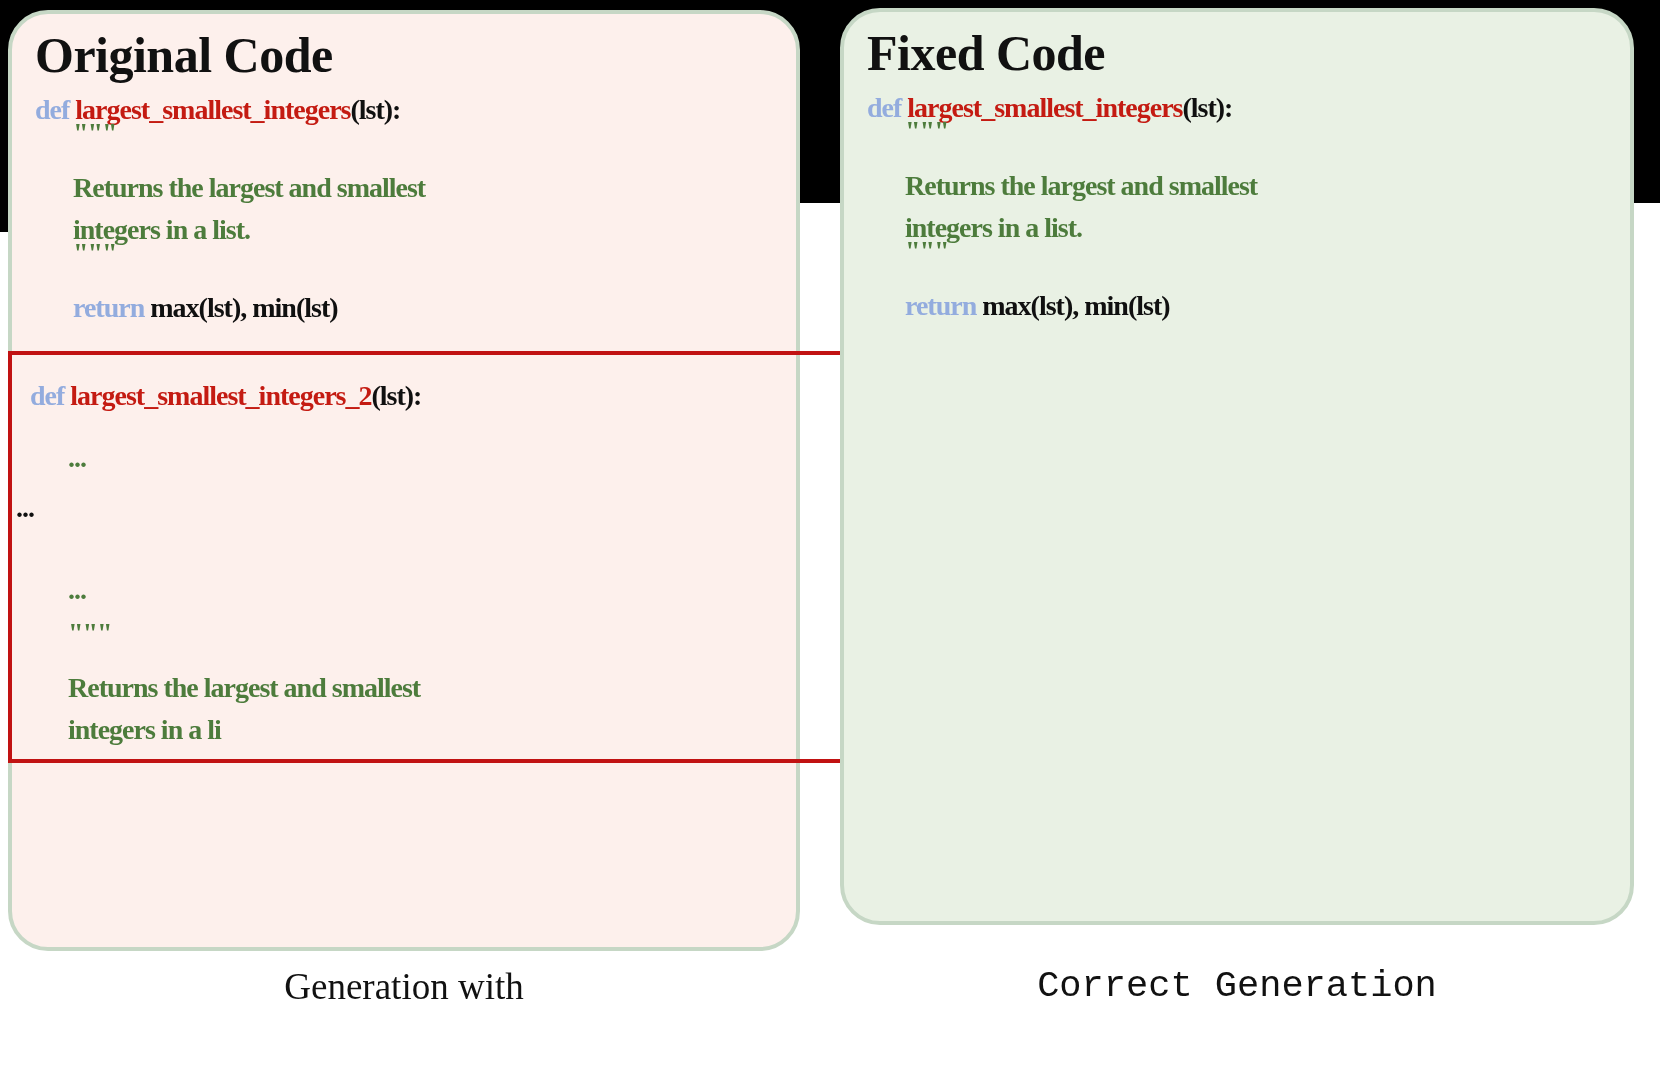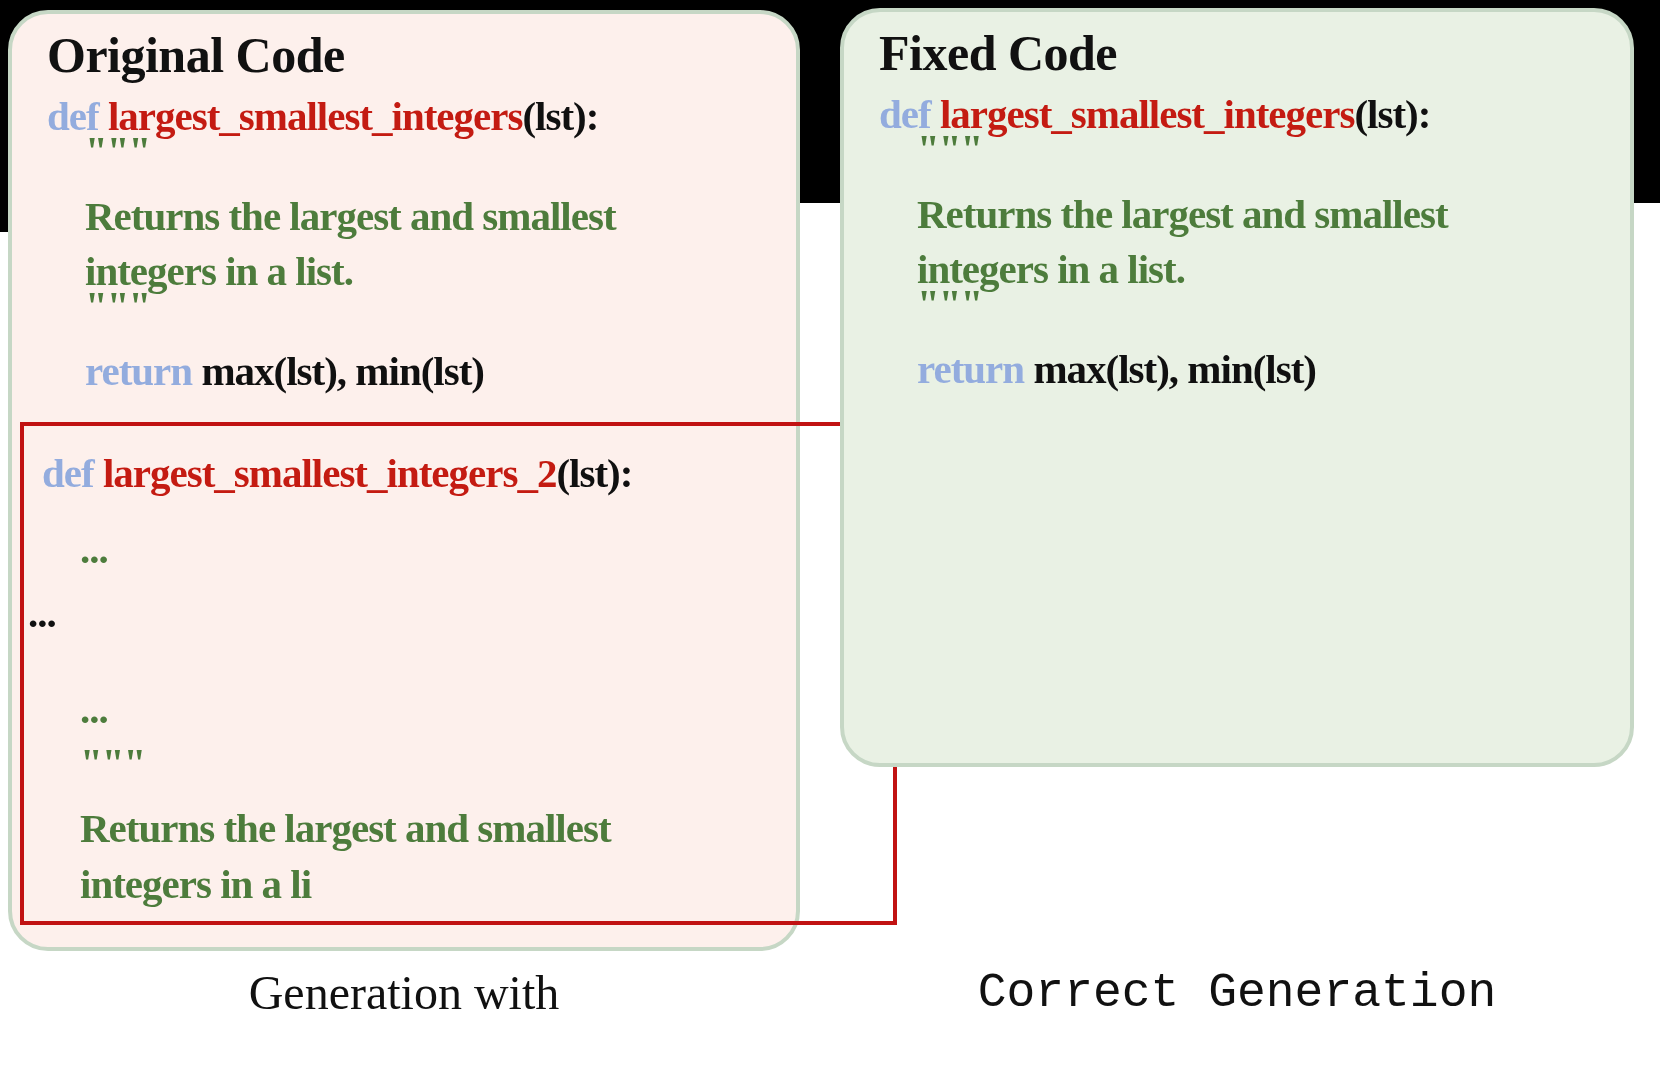--- a/index.html
+++ b/index.html
@@ -6,44 +6,44 @@
   body{
     width:1660px;height:1090px;position:relative;overflow:hidden;
     background:#ffffff;
     font-family:"Liberation Serif","DejaVu Serif",serif;
   }
   .band{position:absolute;left:0;top:0;width:1660px;height:203px;background:var(--band,#000);}
   .band-left{position:absolute;left:0;top:0;width:13px;height:232px;background:var(--band,#000);}
   .panel{
     position:absolute;border:4px solid var(--panel-border,#c6d7c5);
     border-radius:40px;box-sizing:border-box;z-index:2;
-    padding:14px 20px 0 35px;
+    padding:14px 20px 0 23px;
   }
   .panel-left{left:8px;top:10px;width:792px;height:941px;background:var(--panel-left-bg,#fdf0ec);}
-  .panel-right{left:840px;top:8px;width:794px;height:759px;background:var(--panel-right-bg,#e9f1e4);}
+  .panel-right{left:840px;top:8px;width:794px;height:917px;background:var(--panel-right-bg,#e9f1e4);}
   .panel-title{
     margin:0;font-size:50px;line-height:1.1;font-weight:700;color:#111111;letter-spacing:-0.5px;
   }
-  .code{margin-top:12px;font-size:41px;font-weight:700;line-height:1.07;letter-spacing:-1px;color:#101010;}
+  .code{margin-top:12px;font-size:28px;font-weight:700;line-height:1.07;letter-spacing:-1px;color:#101010;}
   .line{white-space:nowrap;}
   .blank{height:20px;}
   .quotes{line-height:0.58;}
   .outdent{margin-left:-14px;}
   .kw{color:var(--kw,#93acde);}
   .fn{color:var(--fn,#c41b12);}
   .str{color:var(--str,#4d7c3c);}
   .plain{color:#101010;}
   .redbox{
     margin:28px 0 0 -27px;width:877px;box-sizing:border-box;
     border:4px solid var(--hl-border,#c11212);
     padding:14px 6px 14px 18px;
   }
   .caption{
     position:absolute;top:966px;text-align:center;color:#111111;
-    font-size:48px;line-height:1.13;font-weight:400;z-index:2;
+    font-size:37px;line-height:1.13;font-weight:400;z-index:2;
   }
   .caption-left{left:8px;width:792px;}
   .caption-right{left:840px;width:794px;font-family:Liberation Mono, monospace;}
 </style>
 </head>
 <body style="--band: #000000; --panel-left-bg: #fdf0ec; --panel-right-bg: #e9f1e4; --panel-border: #c6d7c5; --hl-border: #c11212; --kw: #93acde; --fn: #c41b12; --str: #4d7c3c; background: rgb(255, 255, 255);">
 
 <div>
   <div class="band"></div>
   <div class="band-left"></div>

